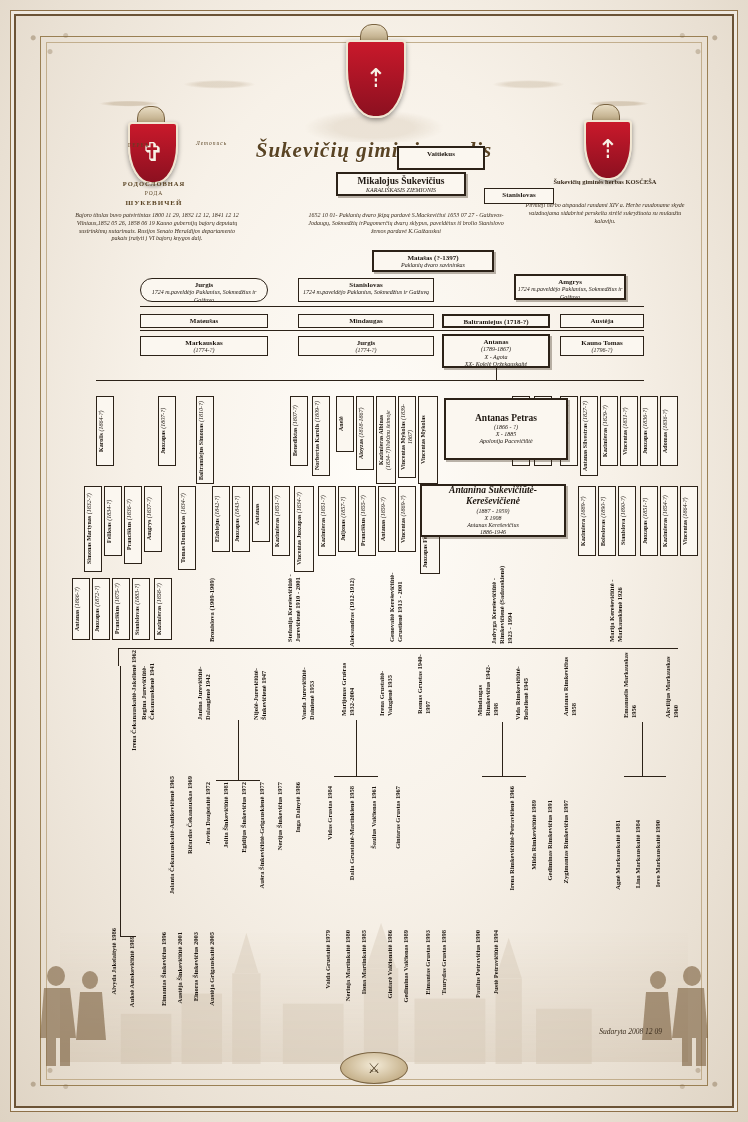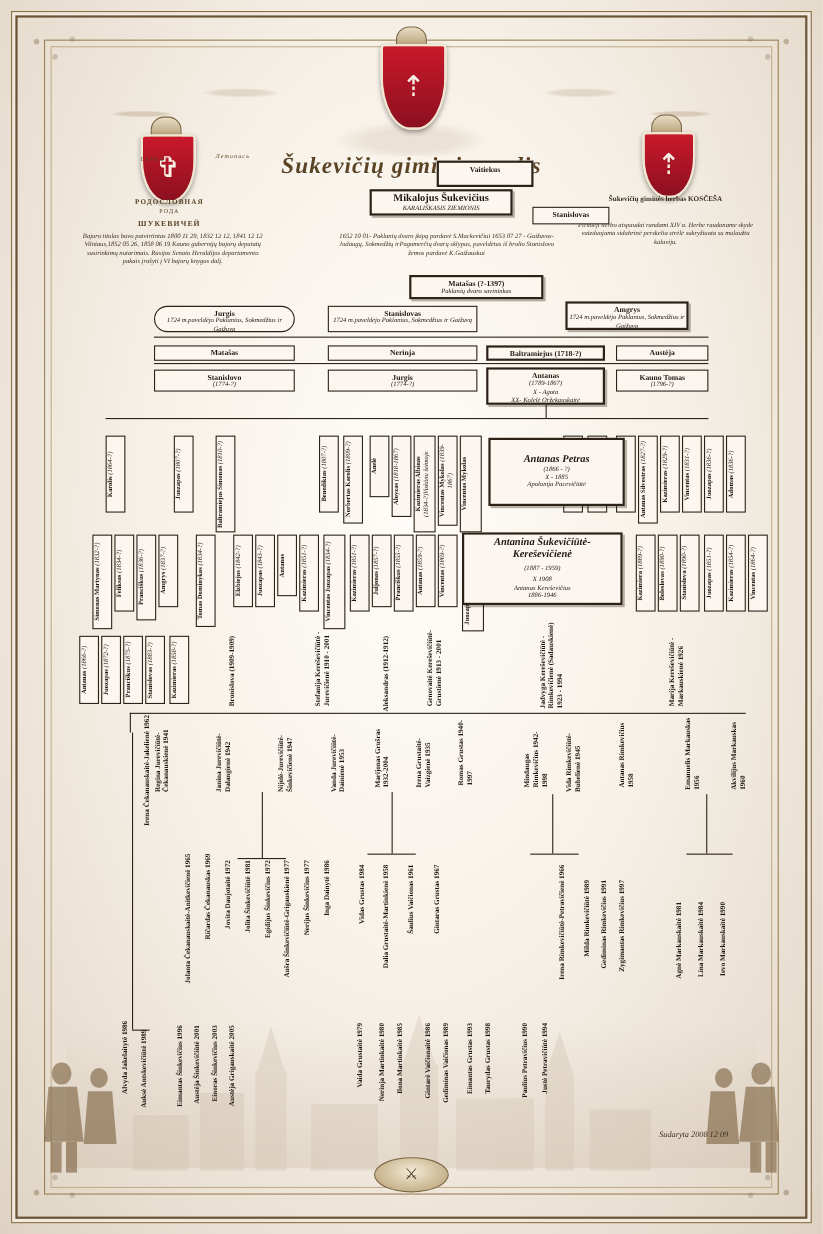--- a/index.html
+++ b/index.html
@@ -298,34 +298,34 @@
   <div class="node" style="left:140px;top:278px;width:128px;height:24px;border-radius:12px;">
     <span class="nm">Jurgis</span>
     <span class="dt">1724 m.paveldėjo Paklanius, Sokmedžius ir Gaižuvą</span>
   </div>
   <div class="node" style="left:298px;top:278px;width:136px;height:24px;">
     <span class="nm">Stanislovas</span>
     <span class="dt">1724 m.paveldėjo Paklanius, Sokmedžius ir Gaižuvą</span>
   </div>
 
   <div class="node" style="left:140px;top:314px;width:128px;height:14px;">
-    <span class="nm">Matašas</span>
+    <span class="nm">Mateušas</span>
   </div>
   <div class="node" style="left:298px;top:314px;width:136px;height:14px;">
-    <span class="nm">Nerinja</span>
+    <span class="nm">Mindaugas</span>
   </div>
   <div class="node thick" style="left:442px;top:314px;width:108px;height:14px;">
     <span class="nm">Baltramiejus (1718-?)</span>
   </div>
   <div class="node" style="left:560px;top:314px;width:84px;height:14px;">
     <span class="nm">Austėja</span>
   </div>
 
   <div class="node" style="left:140px;top:336px;width:128px;height:20px;">
-    <span class="nm">Stanislovo</span>
+    <span class="nm">Markauskas</span>
     <span class="dt">(1774-?)</span>
   </div>
   <div class="node" style="left:298px;top:336px;width:136px;height:20px;">
     <span class="nm">Jurgis</span>
     <span class="dt">(1774-?)</span>
   </div>
   <div class="node thick shadow" style="left:442px;top:334px;width:108px;height:34px;">
     <span class="nm">Antanas</span>
     <span class="dt">(1789-1867)</span>
     <span class="dt" style="white-space:pre-line">X - Agota
@@ -354,21 +354,21 @@
   <div class="vnode" style="left:534px;top:396px;width:18px;height:70px;"><span class="nm">Kazimieras</span> <span class="dt">(1863-?)</span></div>
   <div class="vnode" style="left:560px;top:396px;width:18px;height:70px;"><span class="nm">Jonas Jurgis</span> <span class="dt">(1825-?)</span></div>
   <div class="vnode" style="left:580px;top:396px;width:18px;height:80px;"><span class="nm">Antanas Silvestras</span> <span class="dt">(1827-?)</span></div>
   <div class="vnode" style="left:600px;top:396px;width:18px;height:70px;"><span class="nm">Kazimieras</span> <span class="dt">(1829-?)</span></div>
   <div class="vnode" style="left:620px;top:396px;width:18px;height:70px;"><span class="nm">Vincentas</span> <span class="dt">(1831-?)</span></div>
   <div class="vnode" style="left:640px;top:396px;width:18px;height:70px;"><span class="nm">Juozapas</span> <span class="dt">(1836-?)</span></div>
   <div class="vnode" style="left:660px;top:396px;width:18px;height:70px;"><span class="nm">Adomas</span> <span class="dt">(1836-?)</span></div>
   <div class="vnode" style="left:418px;top:396px;width:20px;height:88px;"><span class="nm">Vincentas Mykolas</span></div>
 
   <div class="node big thick shadow" style="left:444px;top:398px;width:124px;height:62px;display:flex;flex-direction:column;justify-content:center;">
-    <span class="nm" style="font-style:italic;">Antanas Petras</span>
+    <span class="nm" style="">Antanas Petras</span>
     <span class="dt">(1866 - ?)</span>
     <span class="dt" style="white-space:pre-line">X - 1885
 Apolonija Pacevičiūtė</span>
   </div>
 
   <div class="vnode" style="left:84px;top:486px;width:18px;height:86px;"><span class="nm">Simonas Martynas</span> <span class="dt">(1832-?)</span></div>
   <div class="vnode" style="left:104px;top:486px;width:18px;height:70px;"><span class="nm">Feliksas</span> <span class="dt">(1834-?)</span></div>
   <div class="vnode" style="left:124px;top:486px;width:18px;height:78px;"><span class="nm">Pranciškus</span> <span class="dt">(1836-?)</span></div>
   <div class="vnode" style="left:144px;top:486px;width:18px;height:66px;"><span class="nm">Amgrys</span> <span class="dt">(1837-?)</span></div>
   <div class="vnode" style="left:178px;top:486px;width:18px;height:84px;"><span class="nm">Tomas Dominykas</span> <span class="dt">(1834-?)</span></div>
@@ -384,21 +384,21 @@
   <div class="vnode" style="left:398px;top:486px;width:18px;height:66px;"><span class="nm">Vincentas</span> <span class="dt">(1869-?)</span></div>
   <div class="vnode" style="left:420px;top:486px;width:20px;height:88px;"><span class="nm">Juozapas Feliciionas</span> <span class="dt">(1858-?)</span></div>
 
   <div class="vnode" style="left:578px;top:486px;width:18px;height:70px;"><span class="nm">Kazimiera</span> <span class="dt">(1889-?)</span></div>
   <div class="vnode" style="left:598px;top:486px;width:18px;height:70px;"><span class="nm">Boleslovas</span> <span class="dt">(1890-?)</span></div>
   <div class="vnode" style="left:618px;top:486px;width:18px;height:70px;"><span class="nm">Stanislova</span> <span class="dt">(1890-?)</span></div>
   <div class="vnode" style="left:640px;top:486px;width:18px;height:70px;"><span class="nm">Juozapas</span> <span class="dt">(1851-?)</span></div>
   <div class="vnode" style="left:660px;top:486px;width:18px;height:70px;"><span class="nm">Kazimieras</span> <span class="dt">(1854-?)</span></div>
   <div class="vnode" style="left:680px;top:486px;width:18px;height:70px;"><span class="nm">Vincentas</span> <span class="dt">(1864-?)</span></div>
 
-  <div class="node big thick shadow" style="left:420px;top:484px;width:146px;height:66px;display:flex;flex-direction:column;justify-content:space-between;">
+  <div class="node big thick shadow" style="left:420px;top:484px;width:146px;height:53px;display:flex;flex-direction:column;justify-content:center;">
     <span class="nm" style="font-style:italic;">Antanina Šukevičiūtė-Kereševičienė</span>
     <span class="dt">(1887 - 1959)</span>
     <span class="dt" style="white-space:pre-line">X 1908
 Antanas Kereševičius
 1886-1946</span>
   </div>
 
   <div class="vnode" style="left:72px;top:578px;width:18px;height:62px;"><span class="nm">Antanas</span> <span class="dt">(1866-?)</span></div>
   <div class="vnode" style="left:92px;top:578px;width:18px;height:62px;"><span class="nm">Juozapas</span> <span class="dt">(1872-?)</span></div>
   <div class="vnode" style="left:112px;top:578px;width:18px;height:62px;"><span class="nm">Pranciškus</span> <span class="dt">(1875-?)</span></div>

